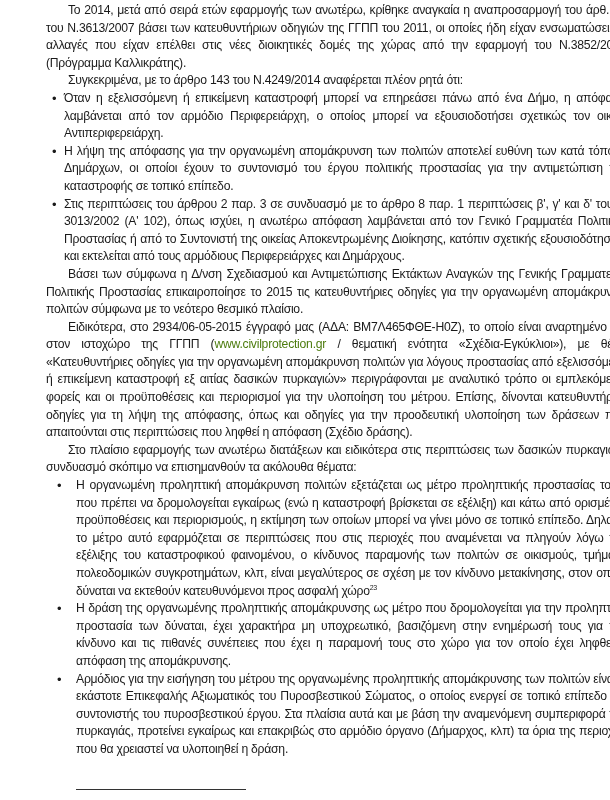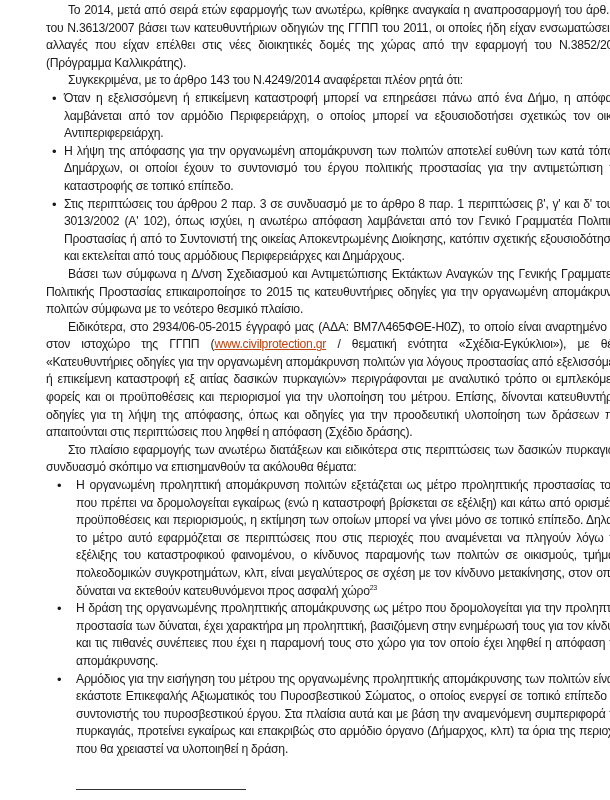--- a/index.html
+++ b/index.html
@@ -18,21 +18,21 @@
     }
     .p { margin: 0; text-align: justify; }
     .p.indent { text-indent: 22px; }
     ul.b1 { margin: 0; padding: 0; list-style: none; }
     ul.b1 li { position: relative; padding-left: 18px; text-align: justify; }
     ul.b1 li::before { content: "\2022"; position: absolute; left: 6px; top: 0; font-size: 13px; }
     ul.b2 { margin: 0; padding: 0; list-style: none; }
     ul.b2 li { position: relative; padding-left: 30px; text-align: justify; }
     ul.b2 li::before { content: "\2022"; position: absolute; left: 11px; top: 0; font-size: 13px; }
     b { font-weight: normal; }
-    a.link { color: #c2410c; text-decoration: underline; }
+    a.link { color: #4d7c0f; }
     sup { font-size: 7px; line-height: 0; vertical-align: super; }
     .fn-rule { position: absolute; left: 40px; top: 789px; width: 170px; height: 0; border-top: 1px solid #333; }
   </style>
 </head>
 <body>
 
 <div class="page">
 
   <p class="p indent">Το 2014, μετά από σειρά ετών εφαρμογής των ανωτέρω, κρίθηκε αναγκαία η αναπροσαρμογή του άρθ. 18 του Ν.3613/2007 βάσει των κατευθυντήριων οδηγιών της ΓΓΠΠ του 2011, οι οποίες ήδη είχαν ενσωματώσει τις αλλαγές που είχαν επέλθει στις νέες διοικητικές δομές της χώρας από την εφαρμογή του Ν.3852/2010 (Πρόγραμμα Καλλικράτης).</p>
   <p class="p indent">Συγκεκριμένα, με το άρθρο 143 του Ν.4249/2014 αναφέρεται πλέον ρητά ότι:</p>
@@ -44,18 +44,18 @@
   </ul>
 
   <p class="p indent"><span>Βάσει των σύμφωνα η Δ/νση Σχεδιασμού και Αντιμετώπισης Εκτάκτων Αναγκών της Γενικής Γραμματείας Πολιτικής Προστασίας </span><b>επικαιροποίησε το 2015</b><span> τις κατευθυντήριες οδηγίες για την οργανωμένη απομάκρυνση πολιτών σύμφωνα με το νεότερο θεσμικό πλαίσιο.</span></p>
 
   <p class="p indent"><span>Ειδικότερα, στο </span><b>2934/06-05-2015 έγγραφό μας (ΑΔΑ: ΒΜ7Λ465ΦΘΕ-Η0Ζ)</b><span>, το οποίο είναι αναρτημένο και στον ιστοχώρο της ΓΓΠΠ (</span><a class="link">www.civilprotection.gr</a><span> / θεματική ενότητα «Σχέδια-Εγκύκλιοι»), με θέμα </span><b>«Κατευθυντήριες οδηγίες για την οργανωμένη απομάκρυνση πολιτών για λόγους προστασίας από εξελισσόμενη ή επικείμενη καταστροφή εξ αιτίας δασικών πυρκαγιών»</b><span> περιγράφονται με αναλυτικό τρόπο οι εμπλεκόμενοι φορείς και οι προϋποθέσεις και περιορισμοί για την υλοποίηση του μέτρου. Επίσης, δίνονται κατευθυντήριες οδηγίες για τη λήψη της απόφασης, όπως και οδηγίες για την προοδευτική υλοποίηση των δράσεων που απαιτούνται στις περιπτώσεις που ληφθεί η απόφαση (Σχέδιο δράσης).</span></p>
 
   <p class="p indent">Στο πλαίσιο εφαρμογής των ανωτέρω διατάξεων και ειδικότερα στις περιπτώσεις των δασικών πυρκαγιών, συνδυασμό σκόπιμο να επισημανθούν τα ακόλουθα θέματα:</p>
 
   <ul class="b2">
     <li><span>Η οργανωμένη προληπτική απομάκρυνση πολιτών εξετάζεται ως μέτρο προληπτικής προστασίας τους, που πρέπει να δρομολογείται εγκαίρως (ενώ η καταστροφή βρίσκεται σε εξέλιξη) και κάτω από ορισμένες προϋποθέσεις και περιορισμούς, η εκτίμηση των οποίων μπορεί να γίνει μόνο σε τοπικό επίπεδο. Δηλαδή το μέτρο αυτό εφαρμόζεται σε περιπτώσεις που στις περιοχές που αναμένεται να πληγούν λόγω της εξέλιξης του καταστροφικού φαινομένου, ο κίνδυνος παραμονής των πολιτών σε οικισμούς, τμήματα πολεοδομικών συγκροτημάτων, κλπ, είναι μεγαλύτερος σε σχέση με τον κίνδυνο μετακίνησης, στον οποίο δύναται να εκτεθούν κατευθυνόμενοι προς ασφαλή χώρο</span><sup>23</sup></li>
-    <li><span>Η δράση της οργανωμένης προληπτικής απομάκρυνσης ως μέτρο που δρομολογείται για την προληπτική προστασία των δύναται, έχει χαρακτήρα </span><b>μη προληπτική,</b><span> βασιζόμενη στην ενημέρωσή τους για τον κίνδυνο και τις πιθανές συνέπειες που έχει η παραμονή τους στο χώρο για τον οποίο έχει ληφθεί η απόφαση της απομάκρυνσης.</span></li>
+    <li><span>Η δράση της οργανωμένης προληπτικής απομάκρυνσης ως μέτρο που δρομολογείται για την προληπτική προστασία των δύναται, έχει χαρακτήρα </span><b>μη υποχρεωτικό,</b><span> βασιζόμενη στην ενημέρωσή τους για τον κίνδυνο και τις πιθανές συνέπειες που έχει η παραμονή τους στο χώρο για τον οποίο έχει ληφθεί η απόφαση της απομάκρυνσης.</span></li>
     <li>Αρμόδιος για την εισήγηση του μέτρου της οργανωμένης προληπτικής απομάκρυνσης των πολιτών είναι ο εκάστοτε Επικεφαλής Αξιωματικός του Πυροσβεστικού Σώματος, ο οποίος ενεργεί σε τοπικό επίπεδο ως συντονιστής του πυροσβεστικού έργου. Στα πλαίσια αυτά και με βάση την αναμενόμενη συμπεριφορά της πυρκαγιάς, προτείνει εγκαίρως και επακριβώς στο αρμόδιο όργανο (Δήμαρχος, κλπ) τα όρια της περιοχής που θα χρειαστεί να υλοποιηθεί η δράση.</li>
   </ul>
 
   <div class="fn-rule"></div>
 </div>
 
 </body></html>

